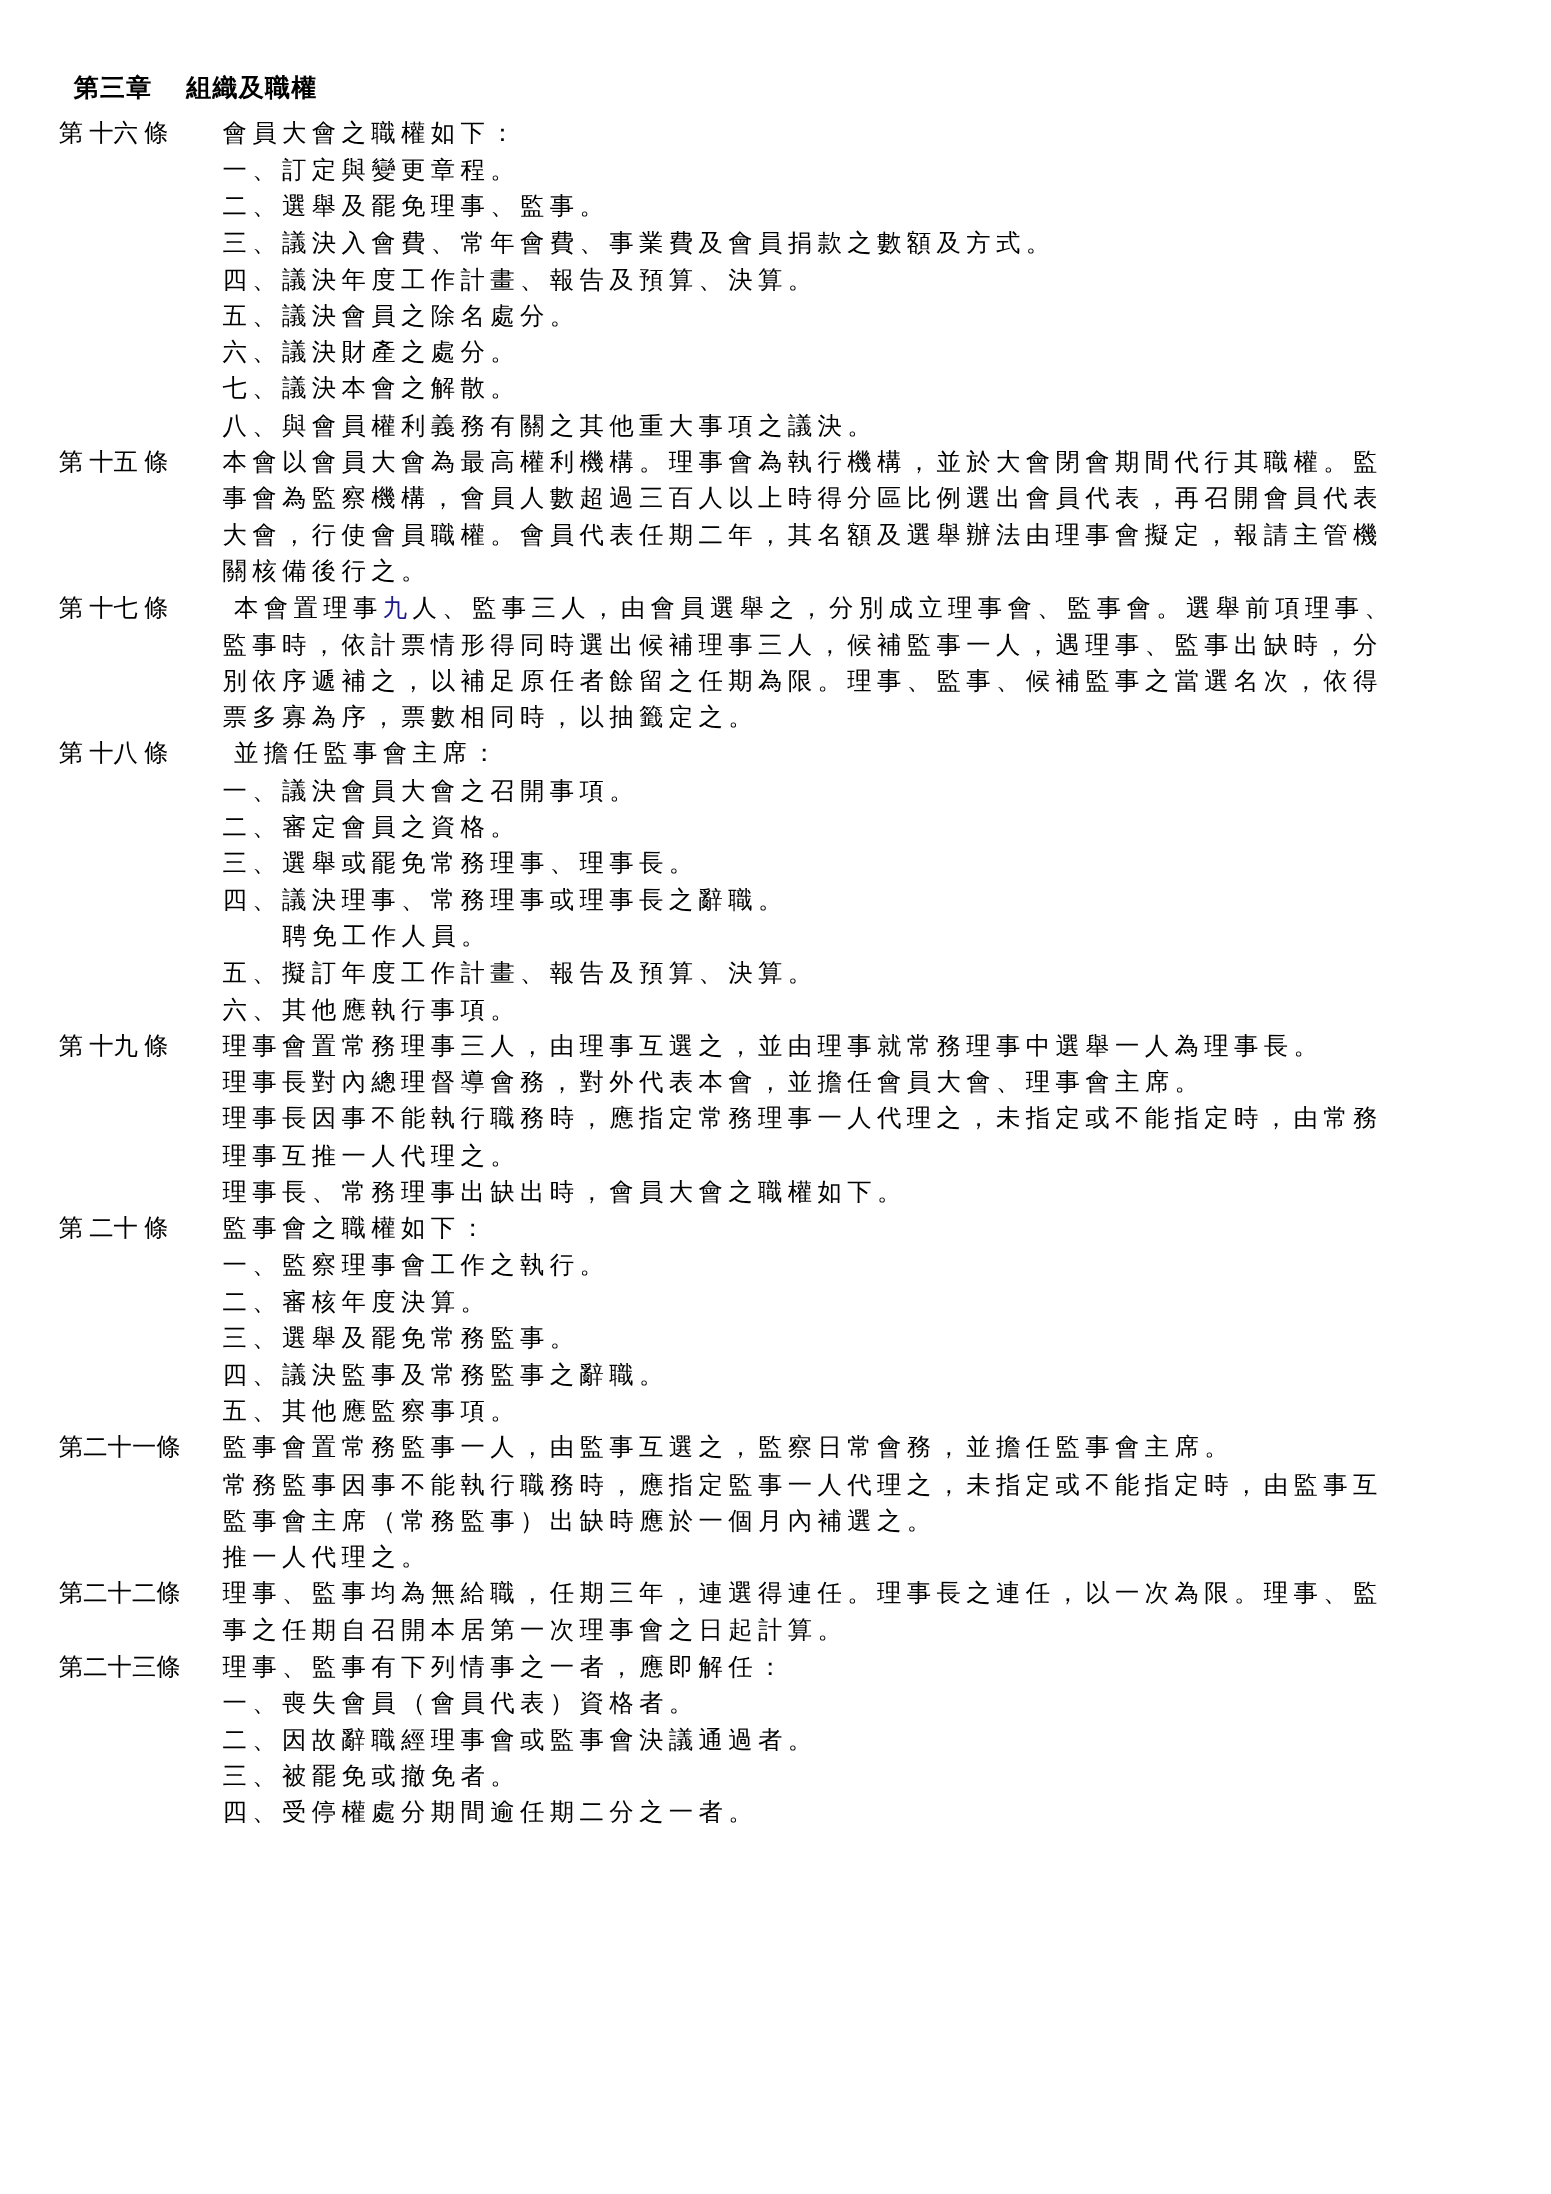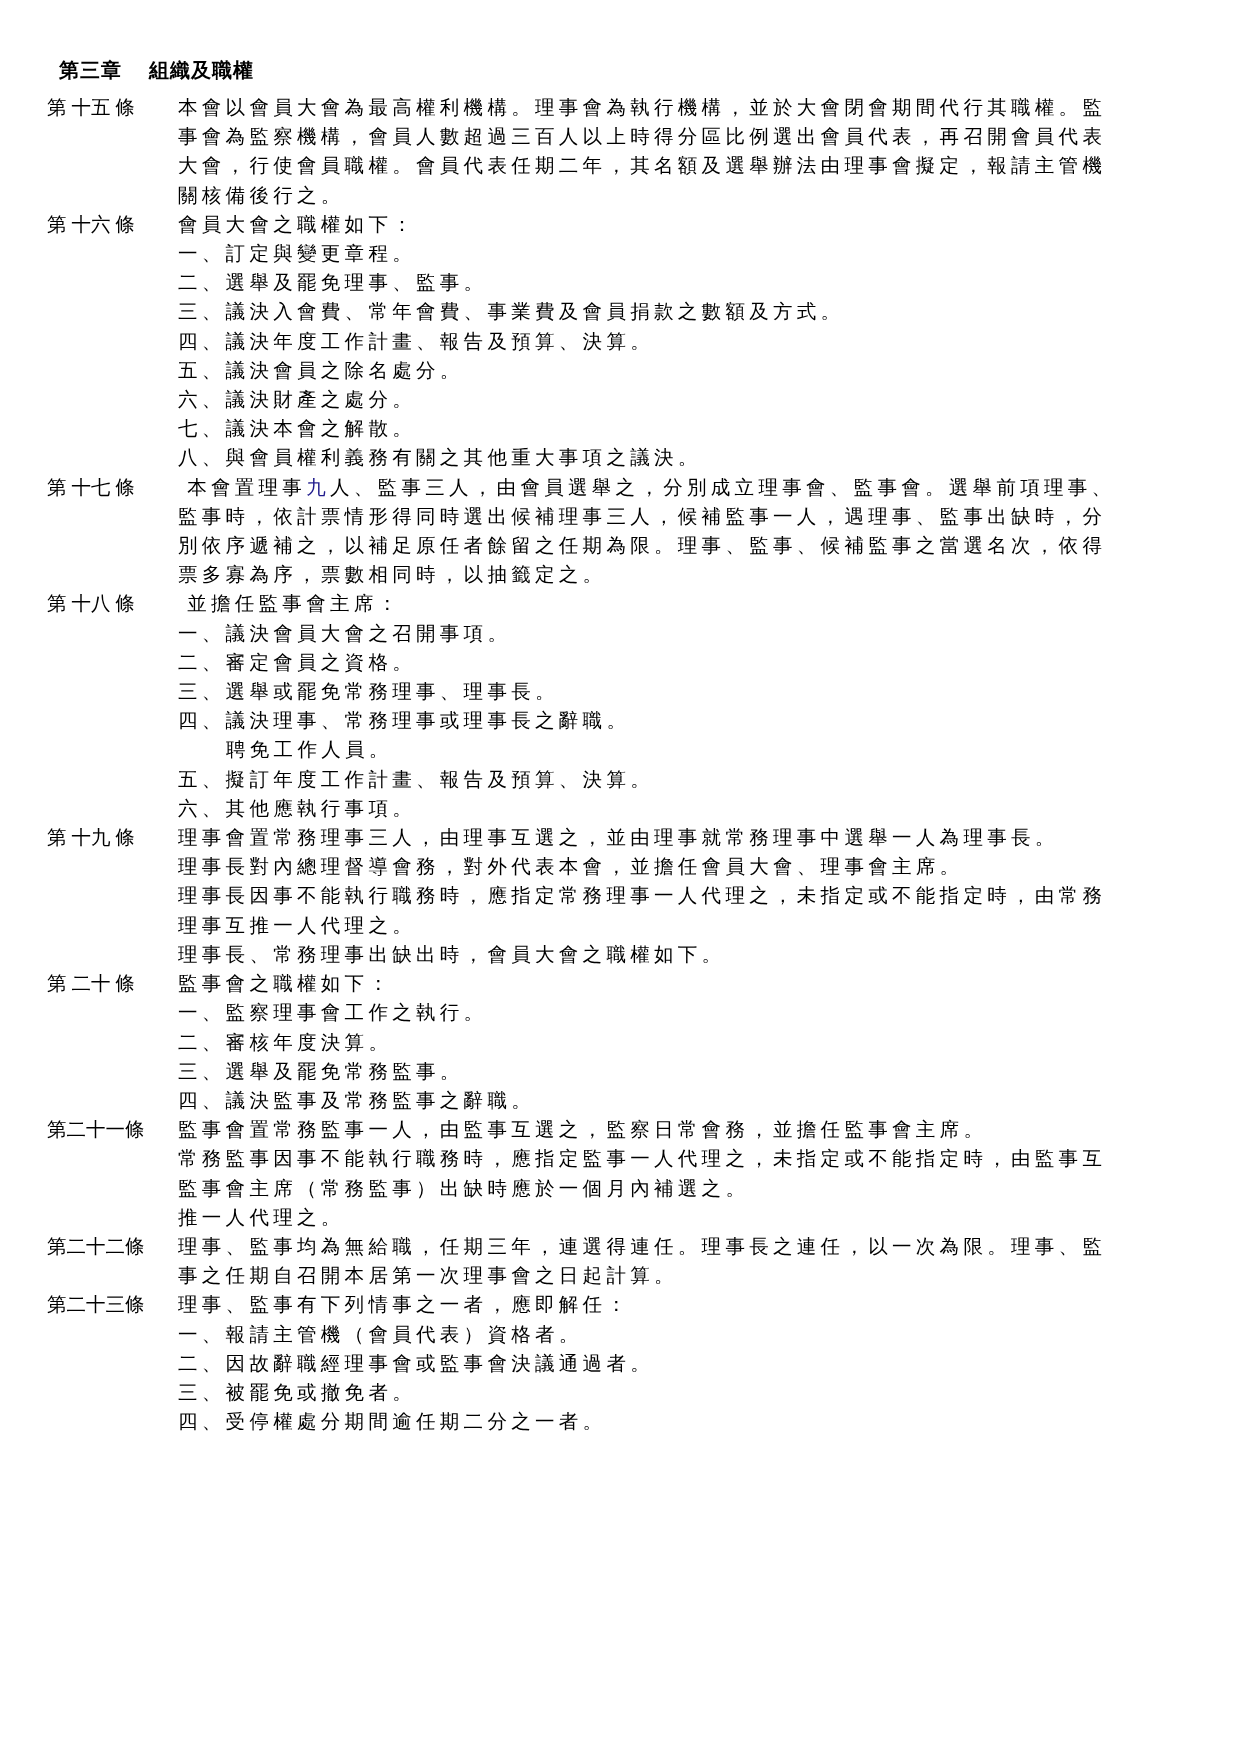--- a/index.html
+++ b/index.html
@@ -69,41 +69,41 @@
 </style>
 </head>
 <body>
 
 <div class="page">
   <div class="chapter-title">第三章　 組織及職權</div>
 
   <div class="articles">
 
     <div class="article">
-      <div class="art-label">第 十五 條</div>
-      <div class="art-body">
-        <div class="line">本會以會員大會為最高權利機構。理事會為執行機構，並於大會閉會期間代行其職權。監</div>
-        <div class="line">事會為監察機構，會員人數超過三百人以上時得分區比例選出會員代表，再召開會員代表</div>
-        <div class="line">大會，行使會員職權。會員代表任期二年，其名額及選舉辦法由理事會擬定，報請主管機</div>
-        <div class="line">關核備後行之。</div>
-      </div>
-    </div>
-
-    <div class="article">
       <div class="art-label">第 十六 條</div>
       <div class="art-body">
         <div class="line">會員大會之職權如下：</div>
         <div class="line">一、訂定與變更章程。</div>
         <div class="line">二、選舉及罷免理事、監事。</div>
         <div class="line">三、議決入會費、常年會費、事業費及會員捐款之數額及方式。</div>
         <div class="line">四、議決年度工作計畫、報告及預算、決算。</div>
         <div class="line">五、議決會員之除名處分。</div>
         <div class="line">六、議決財產之處分。</div>
         <div class="line">七、議決本會之解散。</div>
         <div class="line">八、與會員權利義務有關之其他重大事項之議決。</div>
+      </div>
+    </div>
+
+    <div class="article">
+      <div class="art-label">第 十五 條</div>
+      <div class="art-body">
+        <div class="line">本會以會員大會為最高權利機構。理事會為執行機構，並於大會閉會期間代行其職權。監</div>
+        <div class="line">事會為監察機構，會員人數超過三百人以上時得分區比例選出會員代表，再召開會員代表</div>
+        <div class="line">大會，行使會員職權。會員代表任期二年，其名額及選舉辦法由理事會擬定，報請主管機</div>
+        <div class="line">關核備後行之。</div>
       </div>
     </div>
 
     <div class="article">
       <div class="art-label">第 十七 條</div>
       <div class="art-body">
         <div class="line"><span> 本會置理事</span><span class="hl">九</span><span>人、監事三人，由會員選舉之，分別成立理事會、監事會。選舉前項理事、</span></div>
         <div class="line">監事時，依計票情形得同時選出候補理事三人，候補監事一人，遇理事、監事出缺時，分</div>
         <div class="line">別依序遞補之，以補足原任者餘留之任期為限。理事、監事、候補監事之當選名次，依得</div>
         <div class="line">票多寡為序，票數相同時，以抽籤定之。</div>
@@ -136,20 +136,21 @@
     </div>
 
     <div class="article">
       <div class="art-label">第 二十 條</div>
       <div class="art-body">
         <div class="line">監事會之職權如下：</div>
         <div class="line">一、監察理事會工作之執行。</div>
         <div class="line">二、審核年度決算。</div>
         <div class="line">三、選舉及罷免常務監事。</div>
         <div class="line">四、議決監事及常務監事之辭職。</div>
+        <div class="line">五、其他應監察事項。</div>
       </div>
     </div>
 
     <div class="article">
       <div class="art-label">第二十一條</div>
       <div class="art-body">
         <div class="line">監事會置常務監事一人，由監事互選之，監察日常會務，並擔任監事會主席。</div>
         <div class="line">常務監事因事不能執行職務時，應指定監事一人代理之，未指定或不能指定時，由監事互</div>
         <div class="line">監事會主席（常務監事）出缺時應於一個月內補選之。</div>
         <div class="line">推一人代理之。</div>
@@ -161,21 +162,21 @@
       <div class="art-body">
         <div class="line">理事、監事均為無給職，任期三年，連選得連任。理事長之連任，以一次為限。理事、監</div>
         <div class="line">事之任期自召開本居第一次理事會之日起計算。</div>
       </div>
     </div>
 
     <div class="article">
       <div class="art-label">第二十三條</div>
       <div class="art-body">
         <div class="line">理事、監事有下列情事之一者，應即解任：</div>
-        <div class="line">一、報請主管機（會員代表）資格者。</div>
+        <div class="line">一、喪失會員（會員代表）資格者。</div>
         <div class="line">二、因故辭職經理事會或監事會決議通過者。</div>
         <div class="line">三、被罷免或撤免者。</div>
         <div class="line">四、受停權處分期間逾任期二分之一者。</div>
       </div>
     </div>
 
   </div>
 </div>
 
 </body></html>

